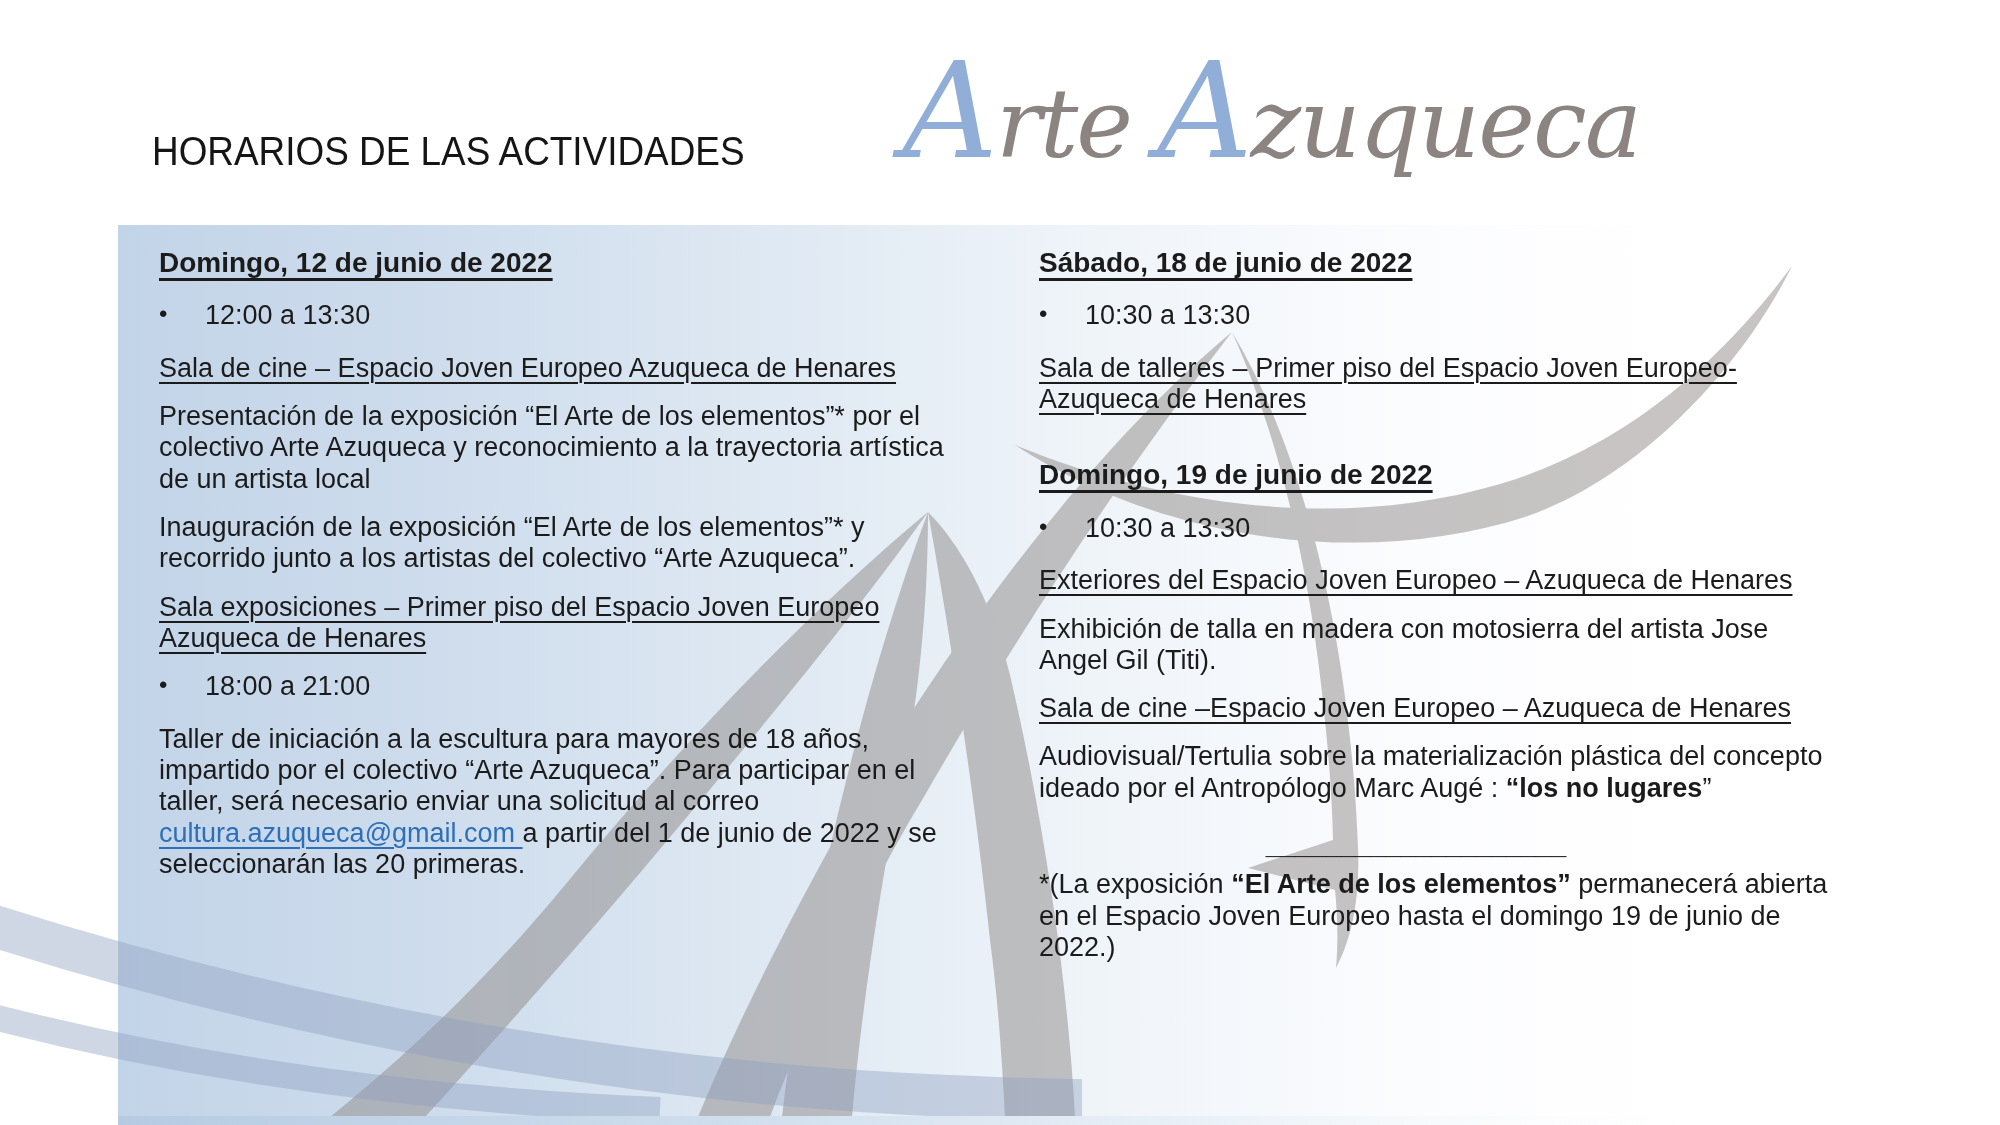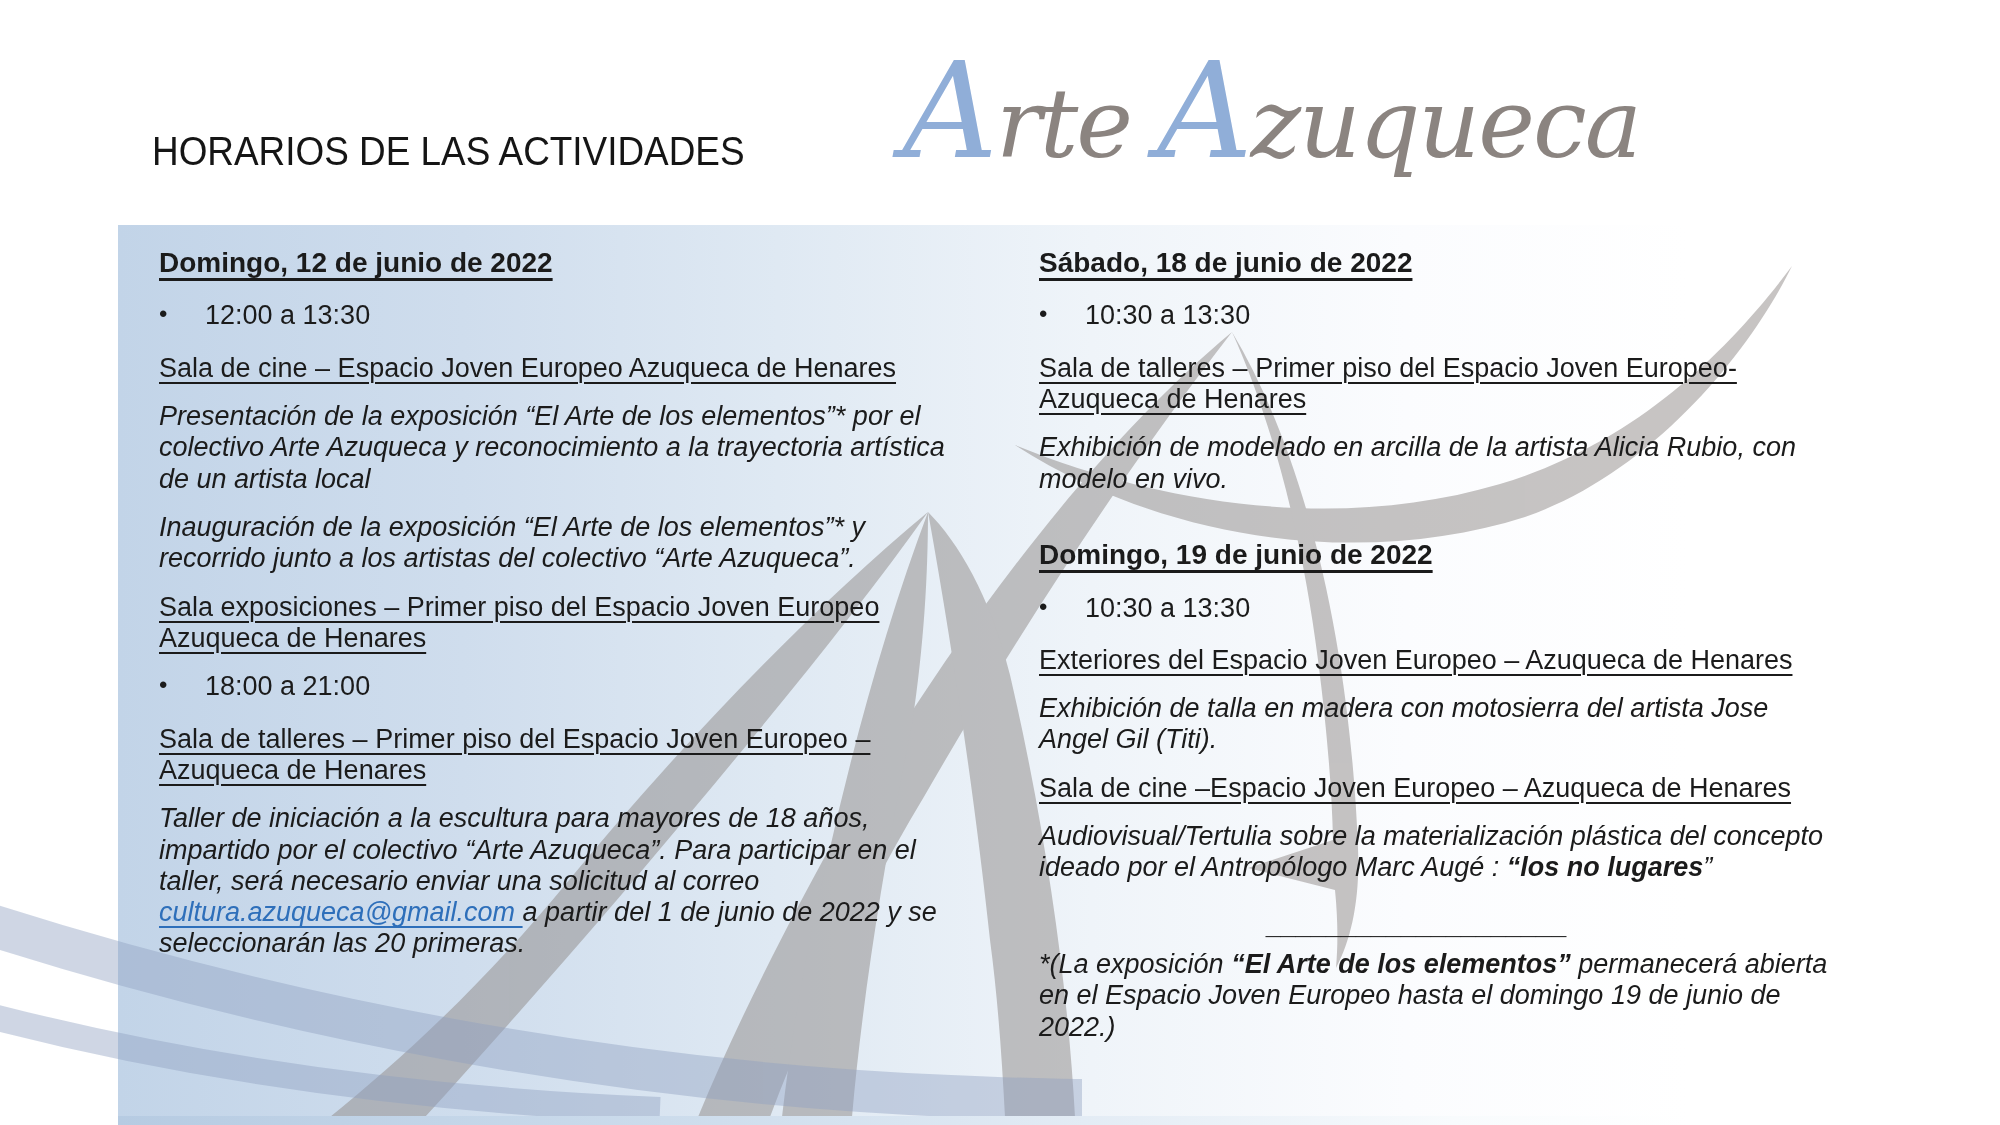--- a/index.html
+++ b/index.html
@@ -50,21 +50,21 @@
     font-weight:bold;font-size:28px;
     text-decoration:underline;text-decoration-thickness:2.5px;text-underline-offset:6px;
   }
   .date{margin-bottom:21px;}
   .date.gap{margin-top:44px;}
   .bullet{display:flex;margin-bottom:21px;}
   .bullet .marker{width:46px;flex:0 0 46px;font-size:24px;}
   .venue .inner{
     text-decoration:underline;text-decoration-thickness:2px;text-underline-offset:5px;
   }
-  .para{margin-bottom:17px;font-style:italic;}
+  .para{margin-bottom:17px;}
   .divider{
     text-align:center;font-weight:bold;letter-spacing:0;
     margin:26px 40px 8px 0;
   }
   .email-link{color:#2e6fba;text-decoration:underline;text-decoration-thickness:2px;text-underline-offset:5px;cursor:pointer;}
   strong{font-weight:bold;}
 </style>
 </head>
 <body>
 
@@ -114,31 +114,29 @@
         <span class="bullet-text">12:00 a 13:30</span>
       </div>
       <div class="block venue"><span class="inner">Sala de cine – Espacio Joven Europeo  Azuqueca de Henares</span></div>
       <div class="block para"><span>Presentación de la exposición “El Arte de los elementos”* por el colectivo Arte Azuqueca y reconocimiento a la trayectoria artística de un artista local</span></div>
       <div class="block para"><span>Inauguración de la exposición “El Arte de los elementos”* y recorrido junto a los artistas del colectivo “Arte Azuqueca”.</span></div>
       <div class="block venue"><span class="inner">Sala exposiciones – Primer piso del Espacio Joven Europeo Azuqueca de Henares</span></div>
       <div class="block bullet">
         <span class="marker">•</span>
         <span class="bullet-text">18:00 a 21:00</span>
       </div>
-      <div class="block venue"><span class="inner">Sala de talleres – Primer piso del Espacio Joven Europeo – Azuqueca de Henares</span></div>
       <div class="block para"><span>Taller de iniciación a la escultura para mayores de 18 años, impartido por el colectivo “Arte Azuqueca”. Para participar en el taller, será necesario enviar una solicitud al correo </span><a class="email-link">cultura.azuqueca@gmail.com </a><span>a partir del 1 de junio de 2022 y se seleccionarán las 20 primeras.</span></div>
     </div>
   <div class="col col-right">
       <div class="block date"><span class="inner">Sábado, 18 de junio de 2022</span></div>
       <div class="block bullet">
         <span class="marker">•</span>
         <span class="bullet-text">10:30 a 13:30</span>
       </div>
       <div class="block venue"><span class="inner">Sala de talleres – Primer piso del Espacio Joven Europeo-Azuqueca de Henares</span></div>
-      <div class="block para"><span>Exhibición de modelado en arcilla de la artista Alicia Rubio, con modelo en vivo.</span></div>
       <div class="block date gap"><span class="inner">Domingo, 19 de junio de 2022</span></div>
       <div class="block bullet">
         <span class="marker">•</span>
         <span class="bullet-text">10:30 a 13:30</span>
       </div>
       <div class="block venue"><span class="inner">Exteriores del Espacio Joven Europeo – Azuqueca de Henares</span></div>
       <div class="block para"><span>Exhibición de talla en madera con motosierra del artista Jose Angel Gil (Titi).</span></div>
       <div class="block venue"><span class="inner">Sala de cine –Espacio Joven Europeo – Azuqueca de Henares</span></div>
       <div class="block para"><span>Audiovisual/Tertulia sobre la materialización plástica del concepto ideado por el Antropólogo Marc Augé :  </span><strong>“los no lugares</strong><span>”</span></div>
       <div class="block divider"><span class="inner">____________________</span></div>

